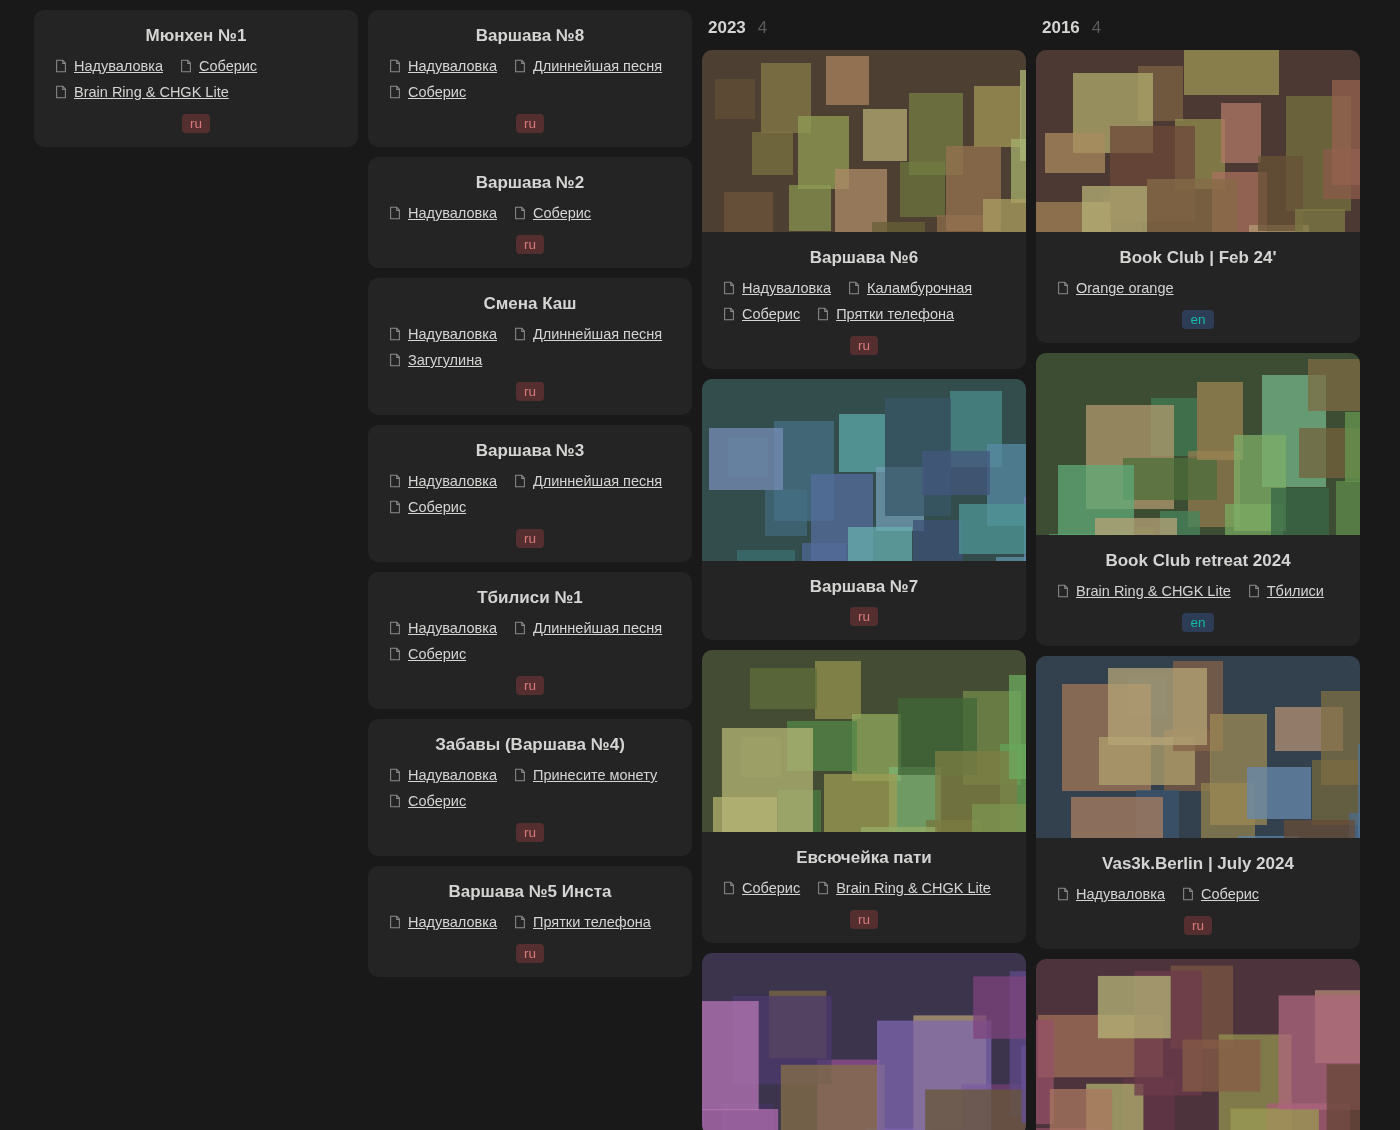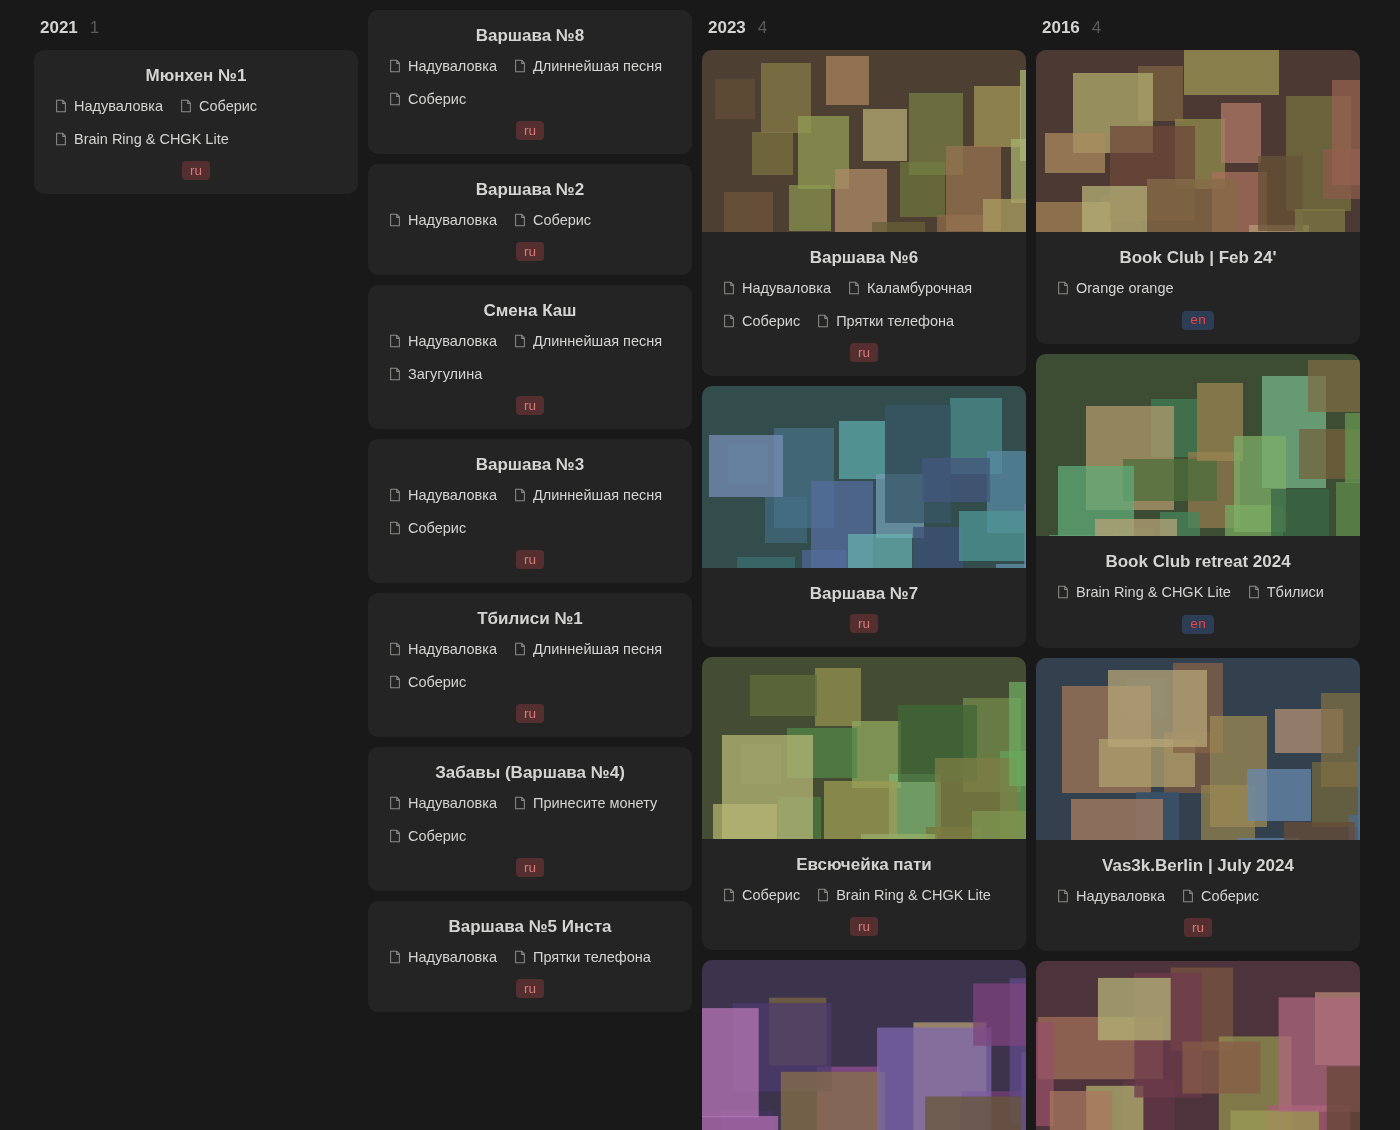--- a/index.html
+++ b/index.html
@@ -29,54 +29,49 @@
   .card:first-of-type { }
   .card-img {
     width: 100%; height: 182px;
     display: block;
   }
   .card-body { padding: 12px 14px 14px 14px; }
   .card-title {
     font-size: 17px; font-weight: 600; color: #d4d4d3;
     margin-bottom: 10px; margin-top: 4px;
   }
-  .tags { display: flex; flex-wrap: wrap; gap: 13px 4px; margin-bottom: 12px; }
+  .tags { display: flex; flex-wrap: wrap; gap: 6px 4px; margin-bottom: 12px; text-decoration: underline; }
   .tag {
     display: inline-flex; align-items: center; gap: 6px;
     font-size: 14.5px; color: #d4d4d3;
     padding: 2px 6px; border-radius: 4px;
   }
   .tag svg { width: 14px; height: 16px; flex-shrink: 0; }
   .lang {
     display: inline-block;
     background: rgba(178,68,68,0.35);
     color: #d87a7a;
     font-size: 13.5px; padding: 2px 8px; border-radius: 4px;
   }
   .lang.en {
     background: rgba(60,100,160,0.4);
-    color: #ef4444;
-    font-family: Liberation Mono, monospace;
+    color: #14b8a6;
   }
   .new-row {
     display: flex; align-items: center; gap: 10px;
     color: #5a5a58; font-size: 16px;
     padding: 8px 6px; cursor: pointer;
   }
   .new-row svg { width: 17px; height: 17px; }
 </style>
 </head>
 <body>
 
 <div class="board" id="board">
     <div class="column">
-      <div class="col-header">
-        <span>2021</span>
-        <span class="col-count">1</span>
-      </div>
       <div class="card">
         <div class="card-body"><div class="card-title">Мюнхен №1</div><div class="tags">
             <span class="tag">
               <svg viewBox="0 0 16 16" fill="none" stroke="#8a8a88" stroke-width="1.2">
                 <path d="M3 1.5h7l3 3v10H3z"></path>
                 <path d="M10 1.5V5h3"></path>
               </svg>
               <span>Надуваловка</span>
             </span>
             <span class="tag">

